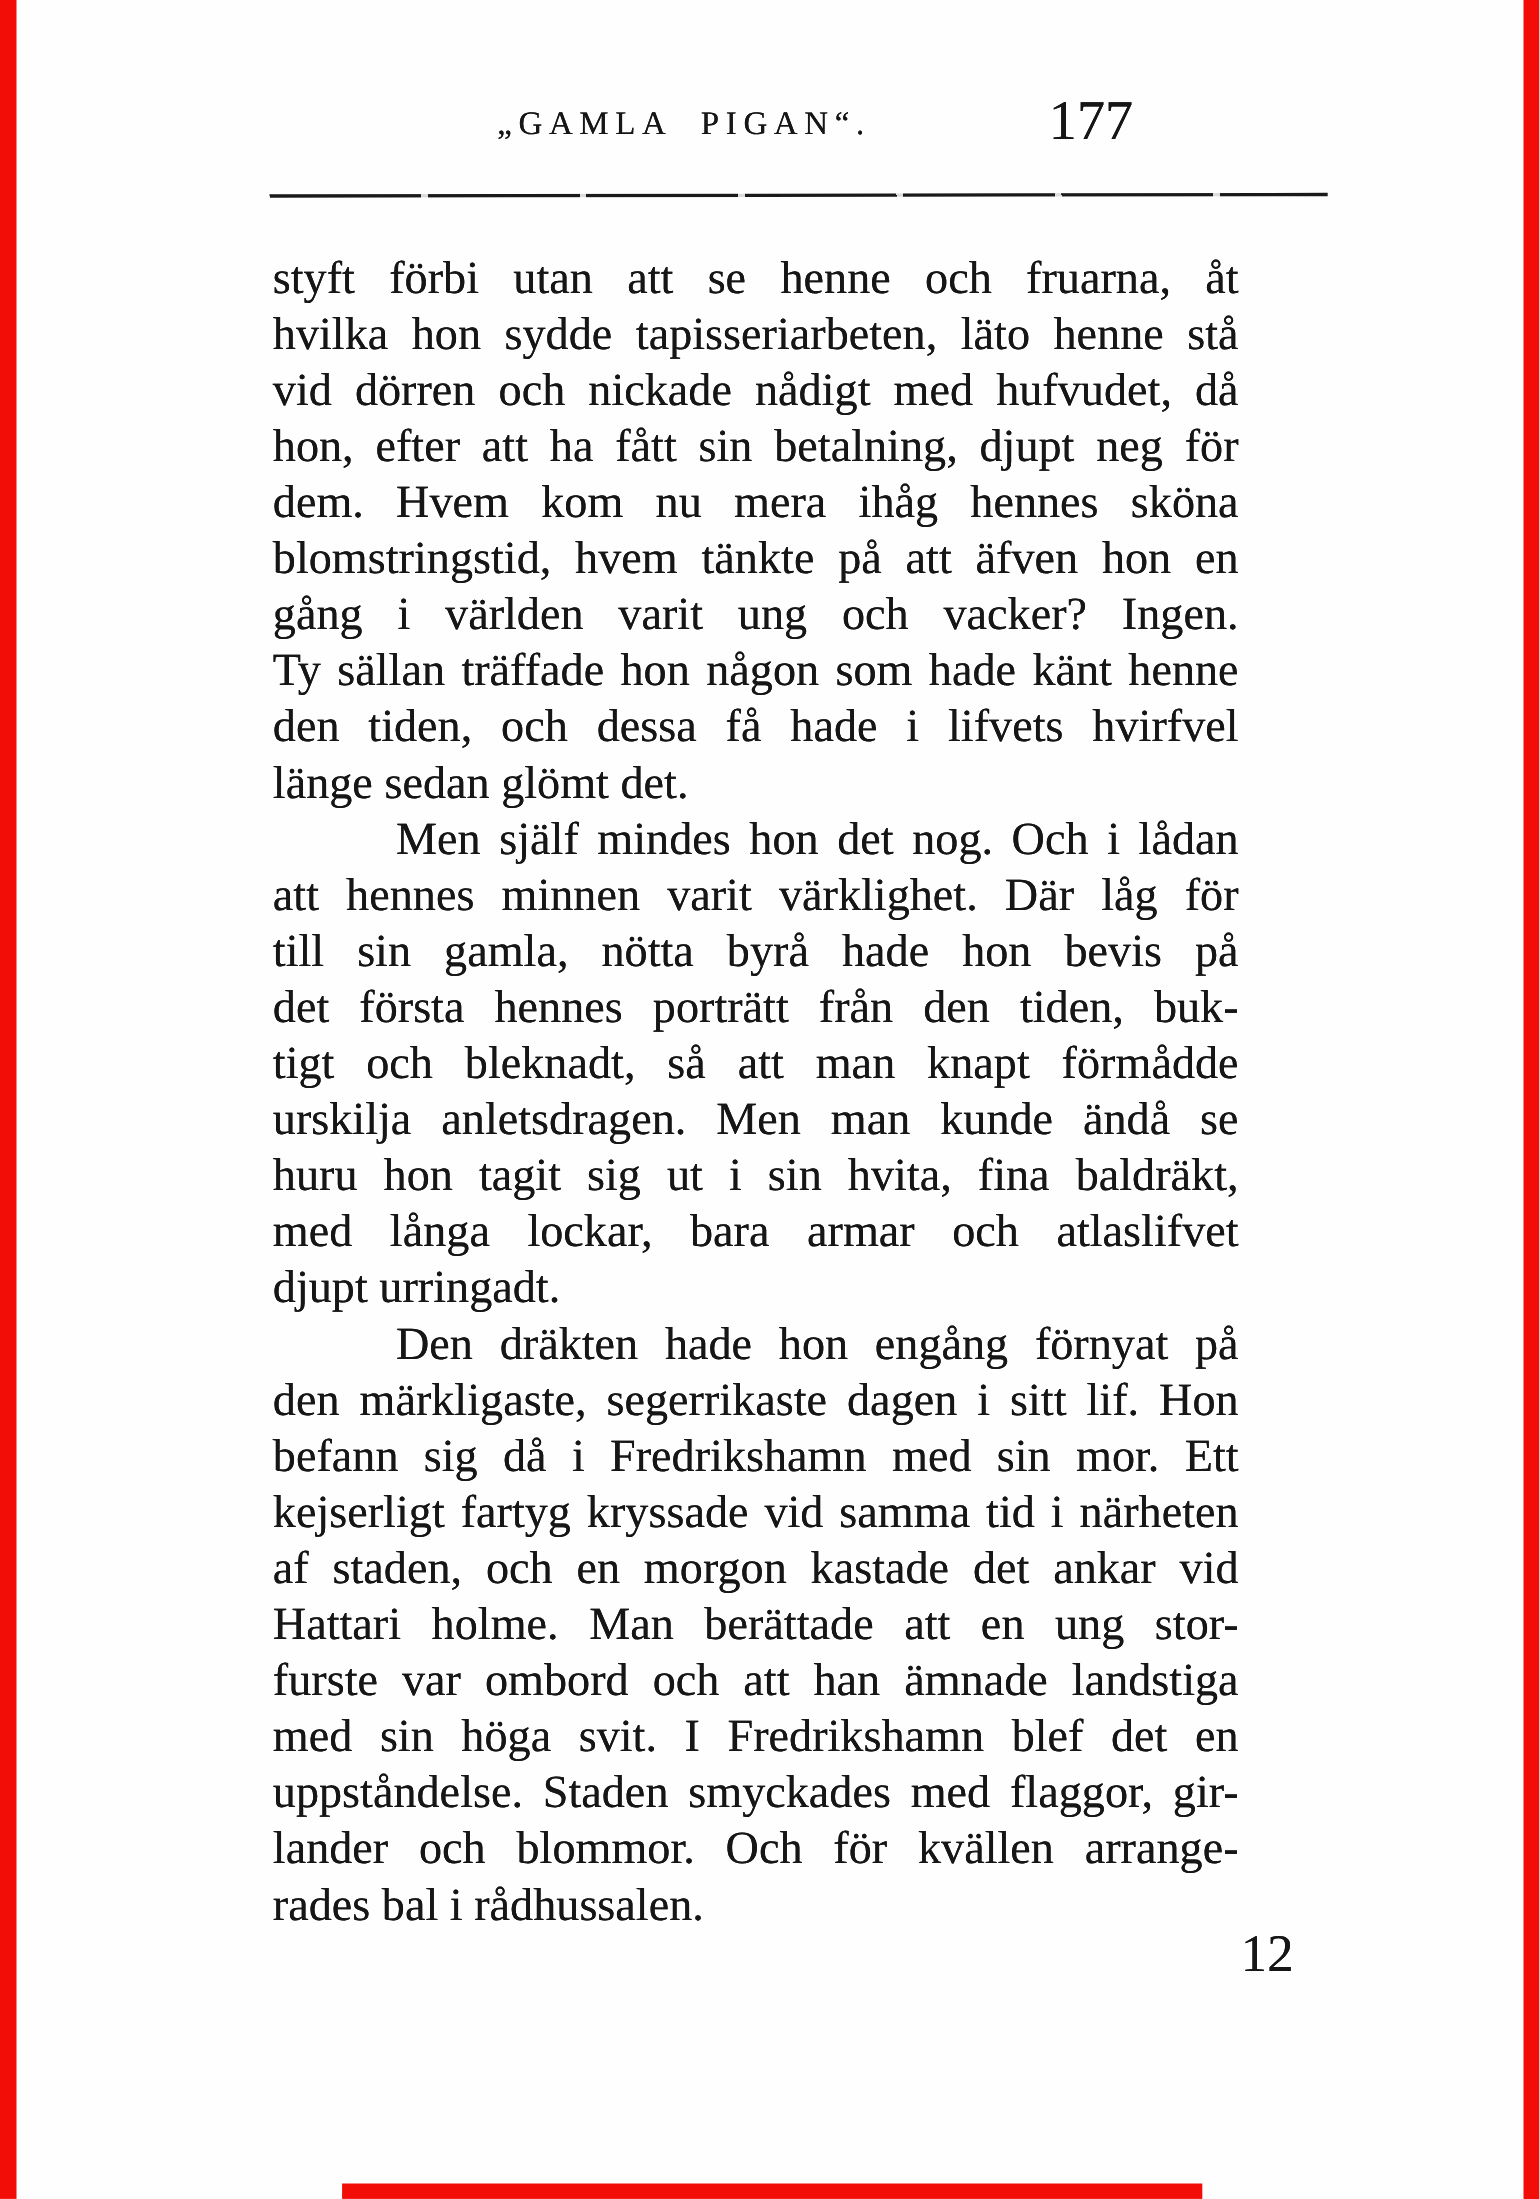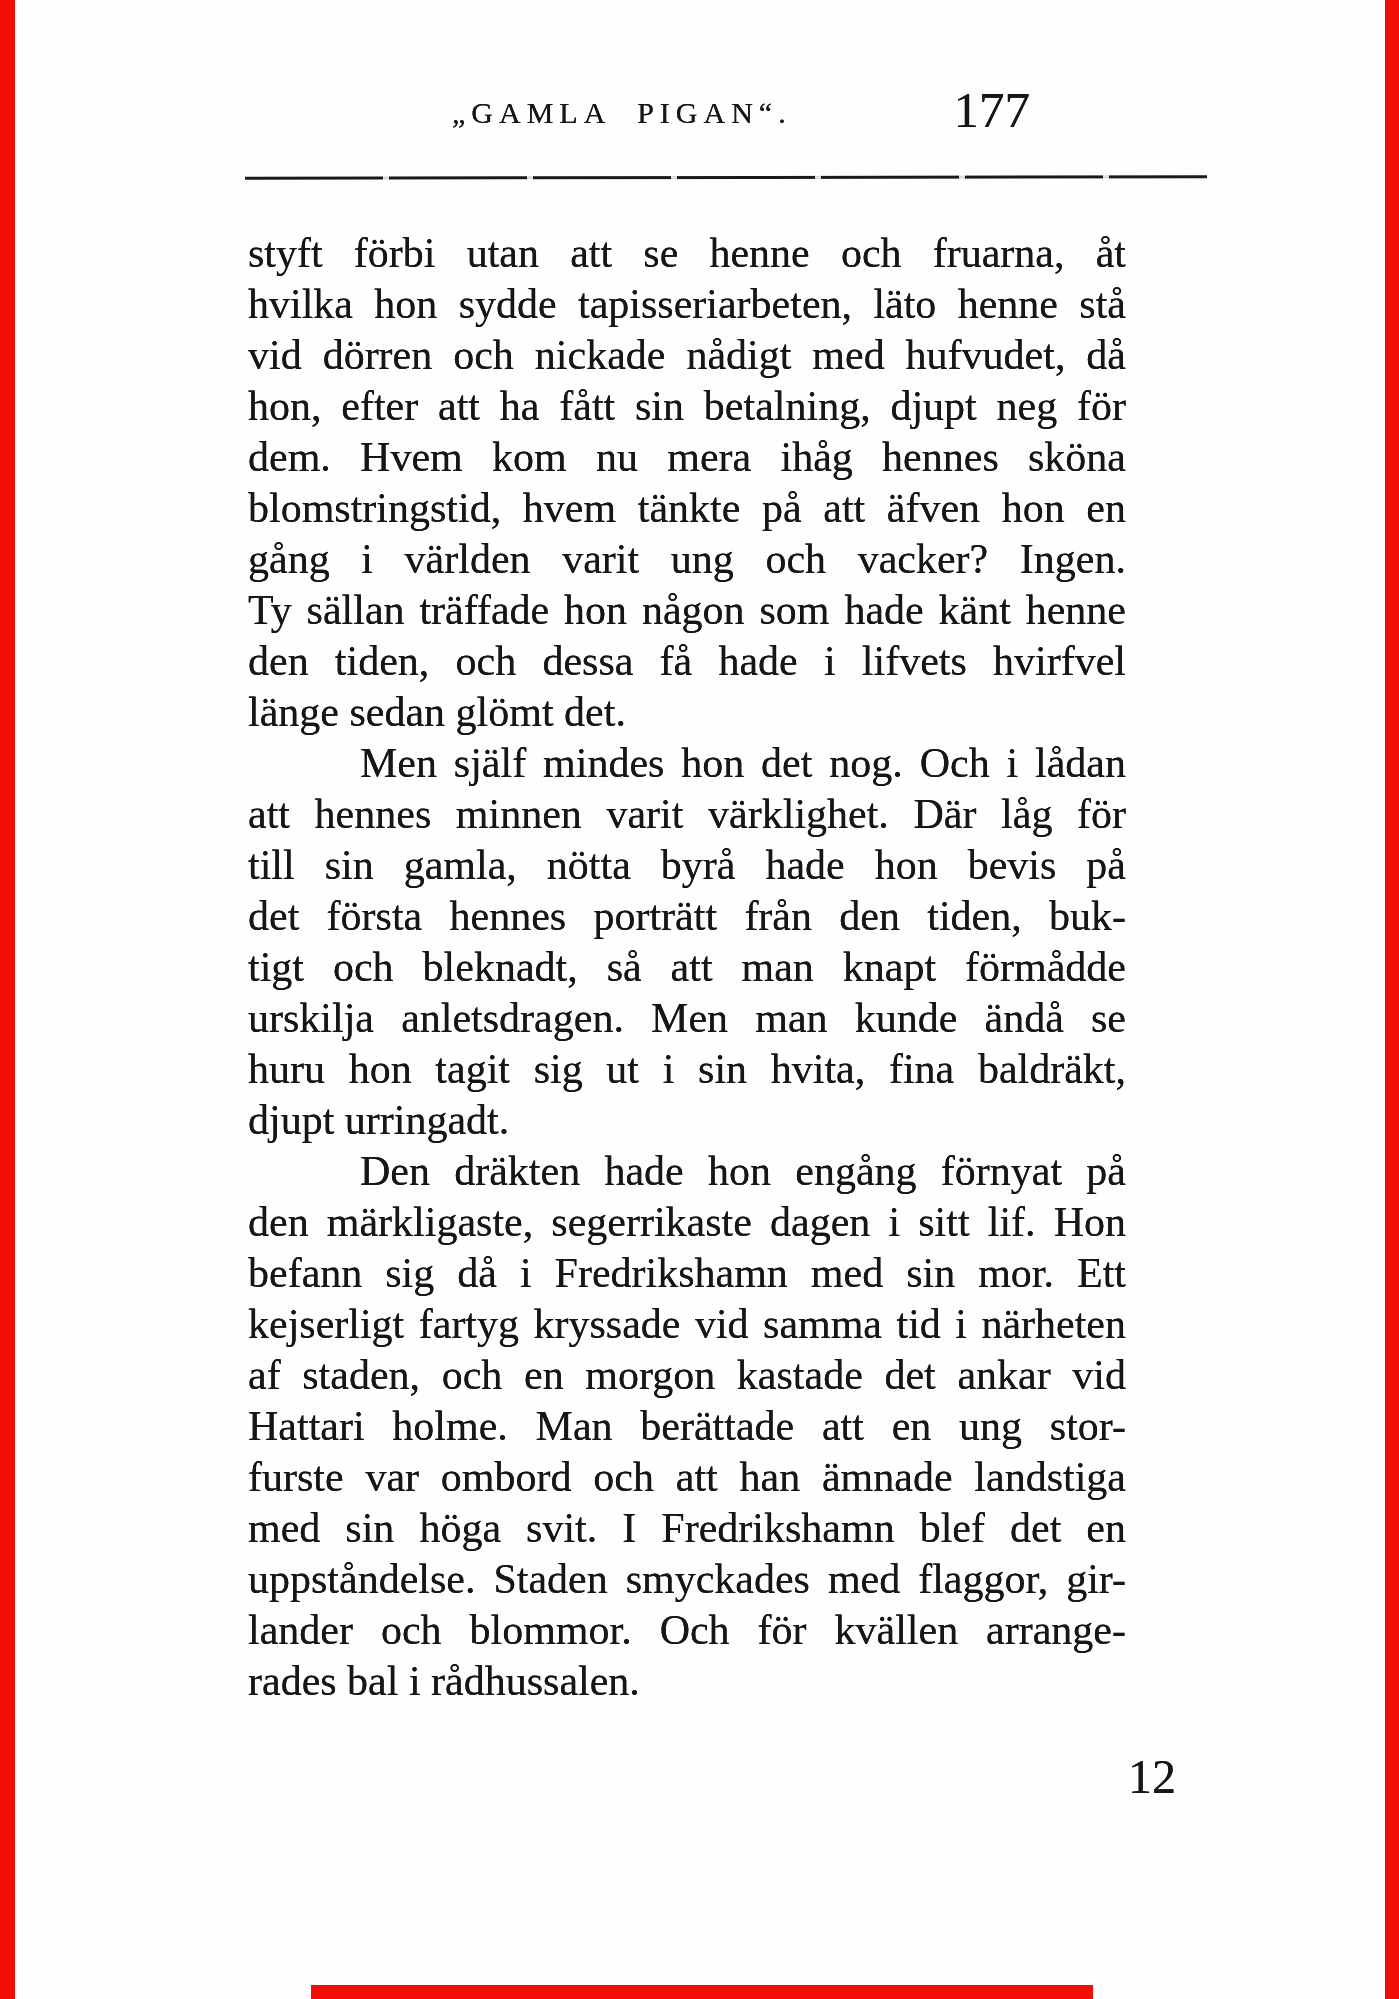--- a/index.html
+++ b/index.html
@@ -86,20 +86,21 @@
       <div class="line">Ty sällan träffade hon någon som hade känt henne</div>
       <div class="line">den tiden, och dessa få hade i lifvets hvirfvel</div>
       <div class="line para-end">länge sedan glömt det.</div>
       <div class="line indent">Men själf mindes hon det nog. Och i lådan</div>
       <div class="line">att hennes minnen varit värklighet. Där låg för</div>
       <div class="line">till sin gamla, nötta byrå hade hon bevis på</div>
       <div class="line">det första hennes porträtt från den tiden, buk-</div>
       <div class="line">tigt och bleknadt, så att man knapt förmådde</div>
       <div class="line">urskilja anletsdragen. Men man kunde ändå se</div>
       <div class="line">huru hon tagit sig ut i sin hvita, fina baldräkt,</div>
+      <div class="line">med långa lockar, bara armar och atlaslifvet</div>
       <div class="line para-end">djupt urringadt.</div>
       <div class="line indent">Den dräkten hade hon engång förnyat på</div>
       <div class="line">den märkligaste, segerrikaste dagen i sitt lif. Hon</div>
       <div class="line">befann sig då i Fredrikshamn med sin mor. Ett</div>
       <div class="line">kejserligt fartyg kryssade vid samma tid i närheten</div>
       <div class="line">af staden, och en morgon kastade det ankar vid</div>
       <div class="line">Hattari holme. Man berättade att en ung stor-</div>
       <div class="line">furste var ombord och att han ämnade landstiga</div>
       <div class="line">med sin höga svit. I Fredrikshamn blef det en</div>
       <div class="line">uppståndelse. Staden smyckades med flaggor, gir-</div>

